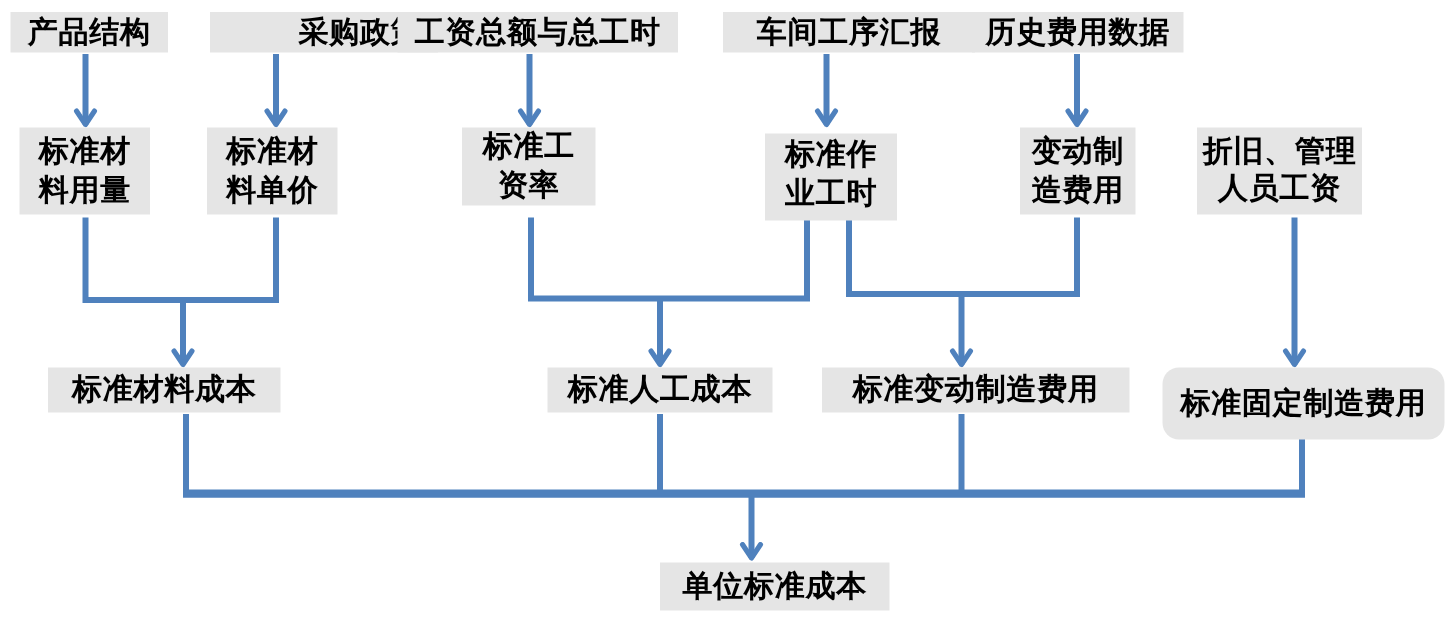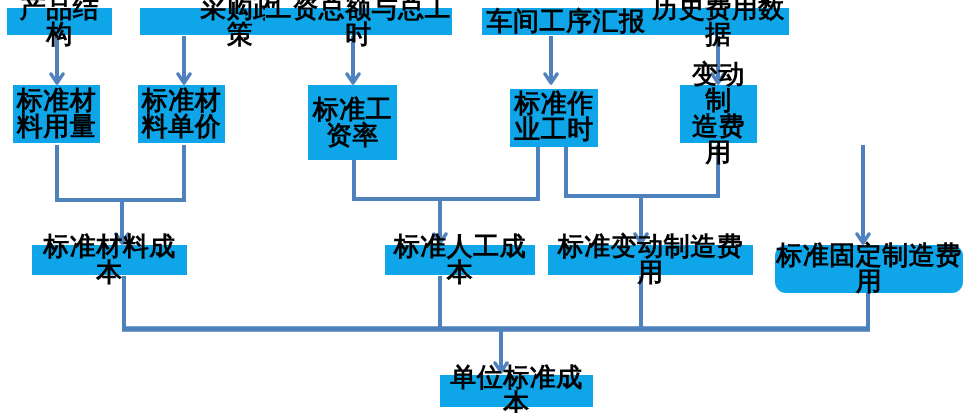--- a/index.html
+++ b/index.html
@@ -5,48 +5,48 @@
   html,body{margin:0;padding:0;background:#ffffff;}
   #canvas{
     position:relative;
     width:966px;height:413px;
     background:#ffffff;
     font-family:"Liberation Serif","DejaVu Serif",serif;
     overflow:hidden;
   }
   .node{
     position:absolute;
-    background:#0ea5e9;
+    background:#e5e5e5;
     color:#000000;
     display:flex;
     align-items:center;
     justify-content:center;
     text-align:center;
-    font-size:26px;
+    font-size:20px;
     font-weight:bold;
     line-height:26px;
     white-space:pre-line;
     letter-spacing:0.5px;
   }
   
   #n-product       {left:7px;   top:8px;  width:105px; height:27px;}
   #n-procurement   {left:140px; top:8px;  width:104px; height:27px;padding-left:48px;}
   #n-wages-hours   {left:265px; top:8px;  width:187px; height:27px;}
   #n-workshop      {left:482px; top:8px;  width:168px; height:27px;}
   #n-history       {left:648px; top:8px;  width:141px; height:27px;}
   
   #n-mat-usage     {left:13px;  top:85px; width:87px;  height:58px;}
   #n-mat-price     {left:138px; top:85px; width:87px;  height:58px;}
-  #n-wage-rate     {left:308px; top:85px; width:89px;  height:75px;}
+  #n-wage-rate     {left:308px; top:85px; width:89px;  height:52px;}
   #n-op-hours      {left:510px; top:89px; width:88px;  height:58px;font-family:Liberation Mono, monospace;}
   #n-var-mfg       {left:680px; top:85px; width:77px;  height:58px;}
   #n-depreciation  {left:798px; top:85px; width:110px; height:58px; line-height:25px;}
   
   #n-std-mat-cost  {left:32px;  top:245px; width:155px; height:30px;}
-  #n-std-lab-cost  {left:365px; top:245px; width:150px; height:30px;margin-left:20px;}
+  #n-std-lab-cost  {left:365px; top:245px; width:150px; height:30px;}
   #n-std-var-cost  {left:548px; top:245px; width:205px; height:30px;}
   #n-std-fix-cost  {left:775px; top:245px; width:188px; height:48px;border-radius:11px;}
   
   #n-unit-cost     {left:422px; top:375px; width:153px; height:32px;margin-left:18px;}
   #wires{position:absolute;left:0;top:0;}
 </style>
 </head>
 <body>
 
 <div id="canvas">
@@ -94,20 +94,22 @@
   <div class="node" id="n-mat-usage">标准材
 料用量</div>
   <div class="node" id="n-mat-price">标准材
 料单价</div>
   <div class="node" id="n-wage-rate">标准工
 资率</div>
   <div class="node" id="n-op-hours">标准作
 业工时</div>
   <div class="node" id="n-var-mfg">变动制
 造费用</div>
+  <div class="node" id="n-depreciation">折旧、管理
+人员工资</div>
 
   <div class="node" id="n-std-mat-cost">标准材料成本</div>
   <div class="node" id="n-std-lab-cost">标准人工成本</div>
   <div class="node" id="n-std-var-cost">标准变动制造费用</div>
   <div class="node" id="n-std-fix-cost">标准固定制造费用</div>
 
   <div class="node" id="n-unit-cost">单位标准成本</div>
 
 </div>
 

